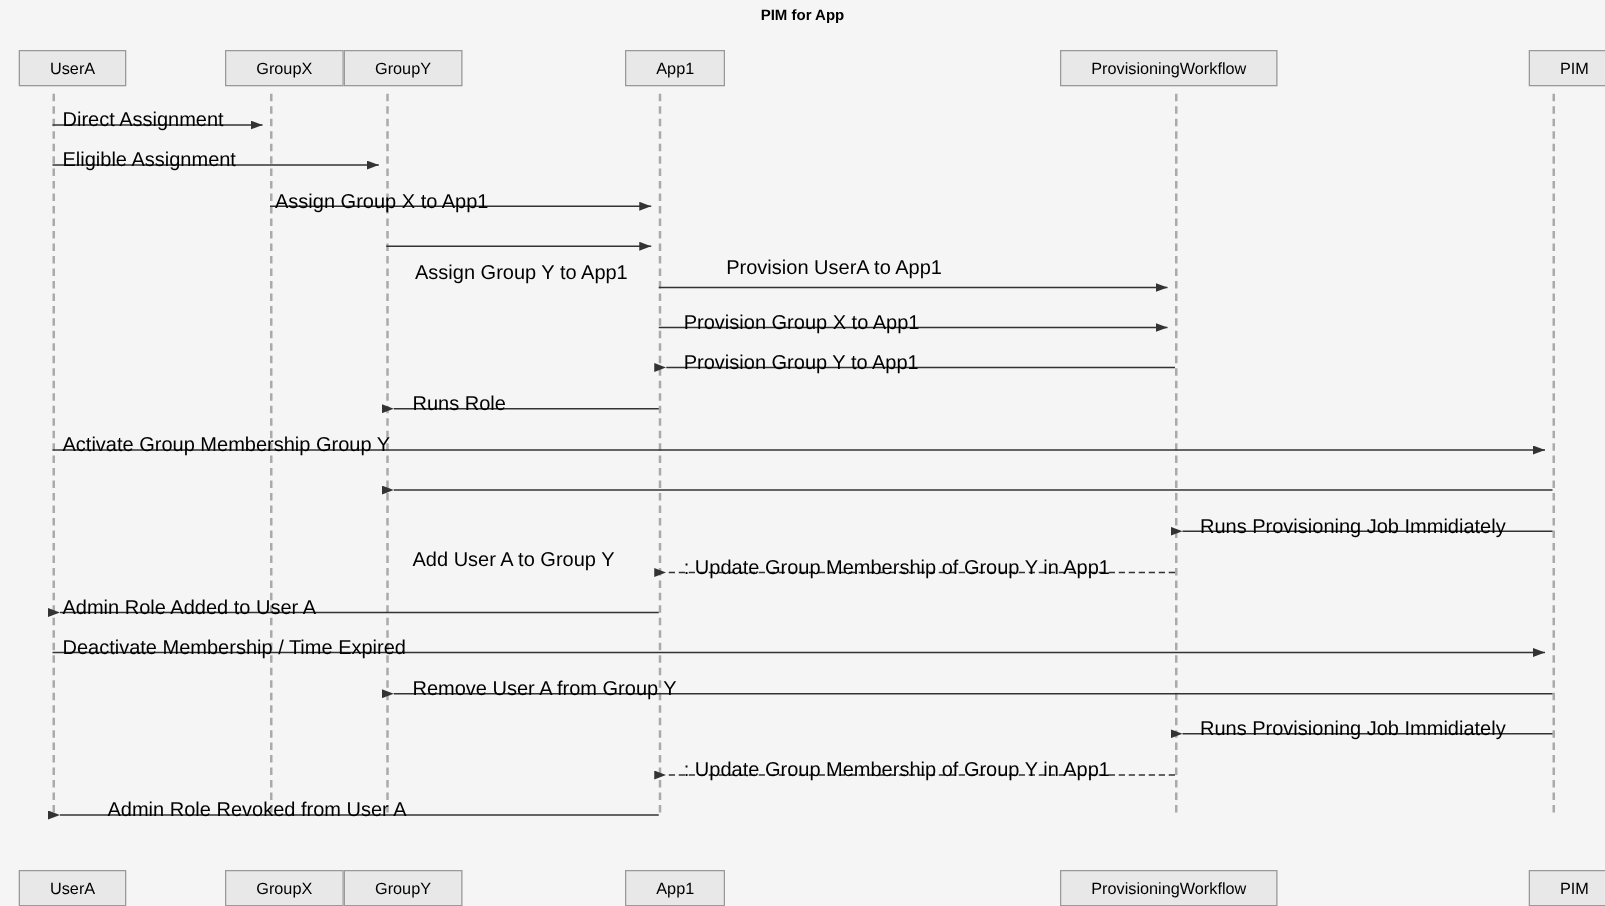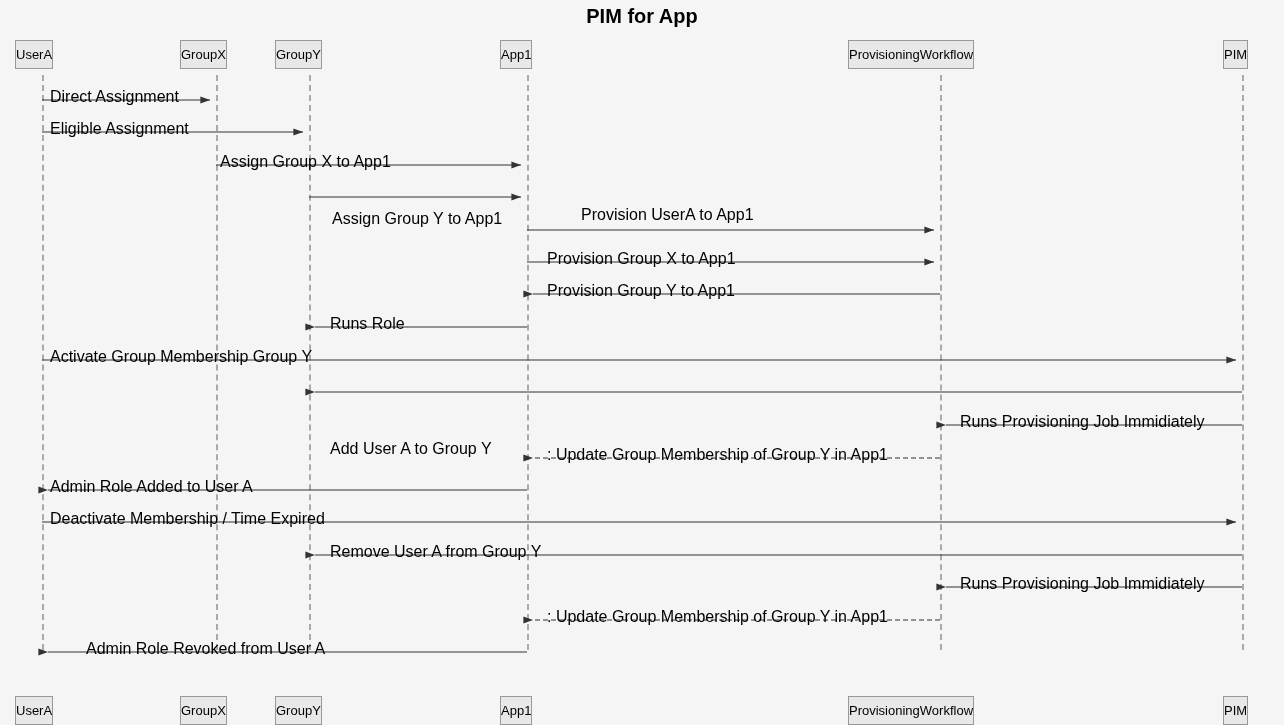--- a/index.html
+++ b/index.html
@@ -15,38 +15,38 @@
     #diagram {
       position: relative;
       width: 1284px;
       height: 725px;
       background: #f5f5f5;
     }
     .actor-box {
       position: absolute;
       background: #e8e8e8;
       border: 1px solid #999;
-      padding: 6px 0;
+      padding: 6px 24px;
       font-size: 13px;
       font-weight: normal;
       white-space: nowrap;
       text-align: center;
     }
     .lifeline {
       position: absolute;
       border-left: 2px dashed #aaa;
       top: 75px;
       bottom: 75px;
     }
     .diagram-title {
       position: absolute;
       top: 5px;
       width: 100%;
       text-align: center;
-      font-size: 20px;
+      font-size: 12px;
       font-weight: bold;
     }
     .arrow-label {
       position: absolute;
       font-size: 16px;
       white-space: nowrap;
     }
     svg.arrows {
       position: absolute;
       top: 0;

